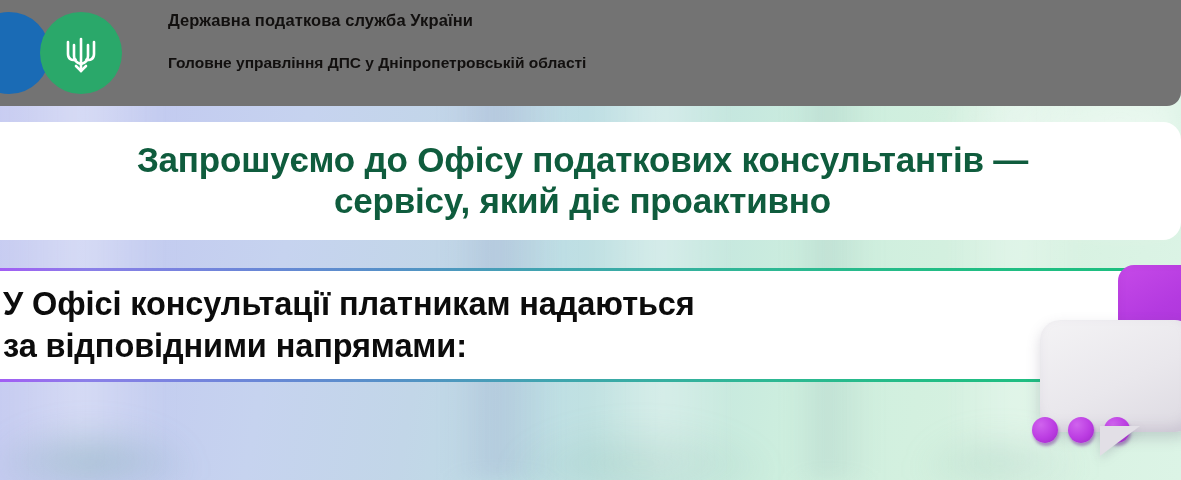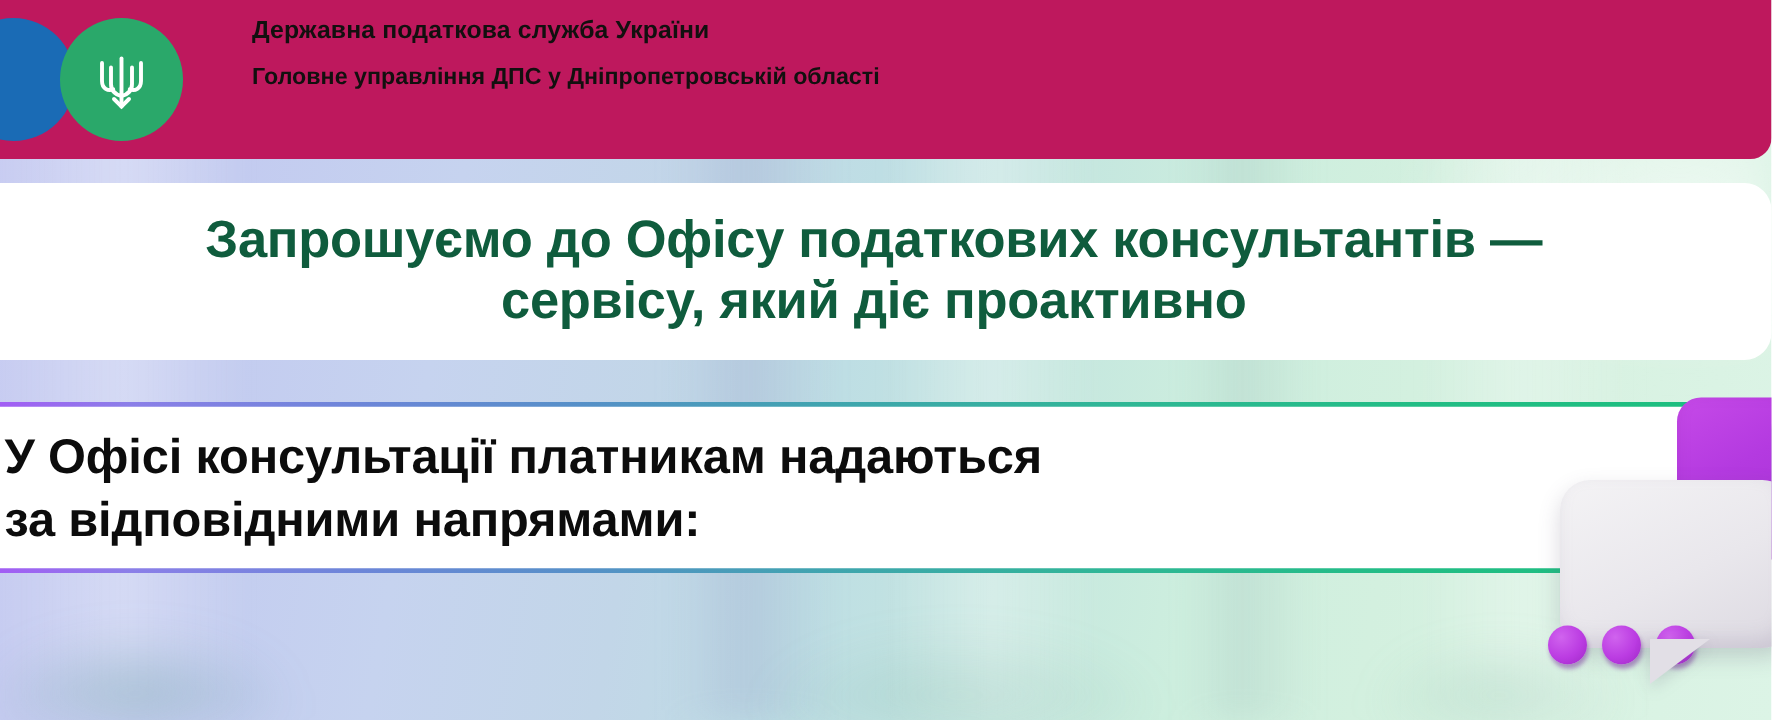--- a/index.html
+++ b/index.html
@@ -52,21 +52,21 @@
       radial-gradient(ellipse 190px 80px at 640px 478px, rgba(110,170,155,.25), rgba(110,170,155,0) 72%),
       radial-gradient(ellipse 120px 60px at 1000px 470px, rgba(130,185,165,.30), rgba(130,185,165,0) 70%),
       radial-gradient(ellipse 260px 140px at 1120px 140px, rgba(255,255,255,.55), rgba(255,255,255,0) 75%);
     filter:blur(14px);
   }
 
   
   .header-bar {
     position:absolute; left:0; top:0;
     width:1181px; height:106px;
-    background:#be185d;
+    background:#737373;
     border-bottom-right-radius:14px;
     z-index:5;
   }
   .logo-wrap {
     position:absolute; left:-32px; top:12px;
     width:200px; height:82px;
   }
   .circle-blue {
     position:absolute; left:0; top:0;
     width:82px; height:82px;
@@ -86,21 +86,21 @@
   .header-text {
     position:absolute; left:168px; top:10px;
     color:#12100f;
   }
   .hdr-line1 {
     font-size:16.5px; font-weight:bold;
     letter-spacing:.1px; line-height:1.28;
     white-space:nowrap;
   }
   .hdr-line2 {
-    margin-top:10px;
+    margin-top:21px;
     font-size:15.5px; font-weight:bold;
     line-height:1.42; white-space:nowrap;
   }
 
   
   .title-card {
     position:absolute; left:-24px; top:122px;
     width:1205px; height:118px;
     background:#ffffff;
     border-radius:18px;

